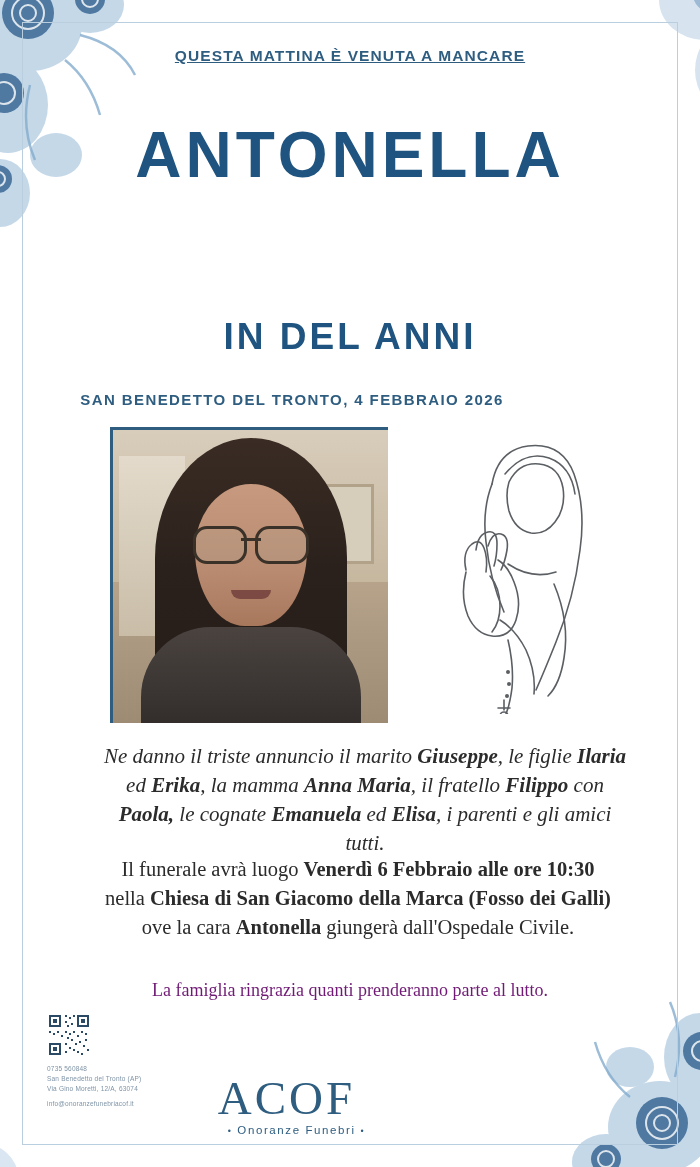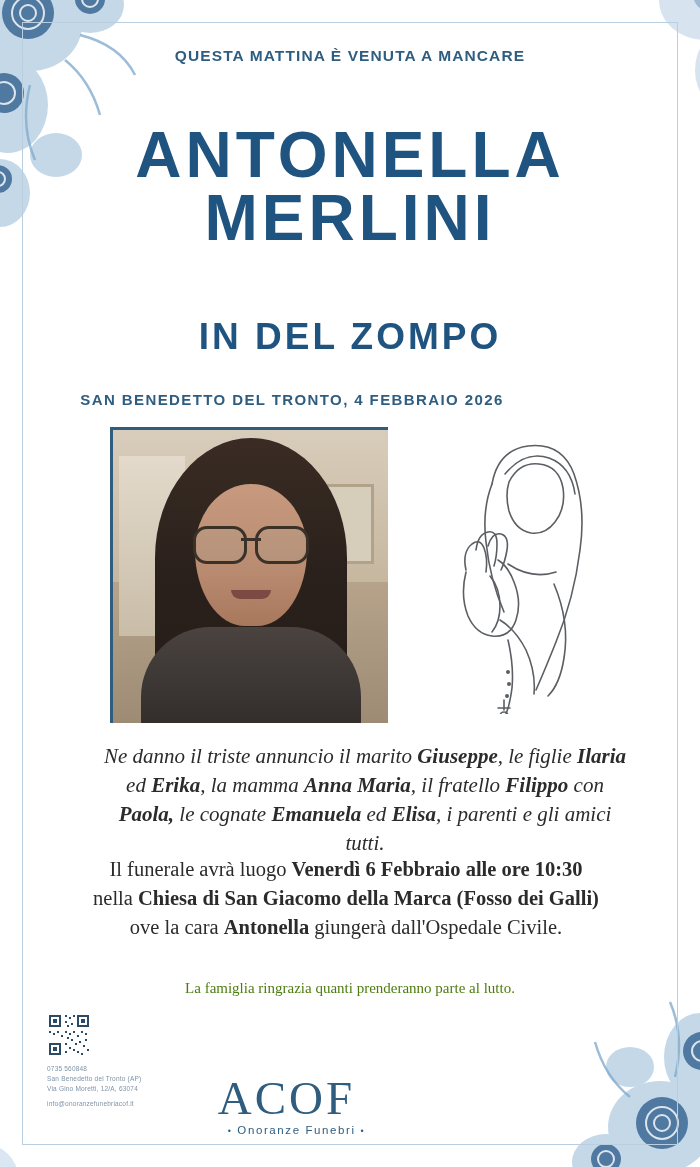--- a/index.html
+++ b/index.html
@@ -48,20 +48,21 @@
     top: 44px;
     left: 0;
     width: 700px;
     text-align: center;
     color: #2e5d80;
     font-size: 15.5px;
     font-weight: bold;
     letter-spacing: 1.1px;
     line-height: 1.55;
     text-transform: uppercase;
+    text-decoration: underline;
   }
   .name {
     position: absolute;
     top: 124px;
     left: 0;
     width: 700px;
     text-align: center;
     color: #1f5480;
     font-size: 64px;
     font-weight: bold;
@@ -188,39 +189,39 @@
     font-family: "Liberation Serif", serif;
     font-style: italic;
     font-size: 21px;
     line-height: 1.38;
   }
   .announce b { font-weight: bold; }
 
   .funeral {
     position: absolute;
     top: 855px;
-    left: 88px;
+    left: 100px;
     width: 516px;
     text-align: center;
     color: #2b2b2b;
     font-family: "Liberation Serif", serif;
     font-size: 20.5px;
     line-height: 1.42;
   }
   .funeral b { font-weight: bold; }
 
   .thanks {
     position: absolute;
     top: 980px;
     left: 0;
     width: 700px;
     text-align: center;
-    color: #4d7c0f;
+    color: #701a75;
     font-family: "Liberation Serif", serif;
-    font-size: 15px;
+    font-size: 18px;
   }
 
   
   .qr {
     position: absolute;
     left: 47px;
     top: 1013px;
     width: 44px;
     height: 44px;
     background: #ffffff;
@@ -348,23 +349,22 @@
   </div>
 
   <div class="frame"></div>
 
   <div class="intro">
     <div>QUESTA MATTINA È VENUTA A MANCARE</div>
   </div>
 
   <div class="name">
     <div>ANTONELLA</div>
-    <div>MERLINI</div>
-  </div>
-  <div class="surname-prefix">IN DEL ZOMPO</div>
+  </div>
+  <div class="surname-prefix">IN DEL ANNI</div>
   <div class="place-date">SAN BENEDETTO DEL TRONTO, 4 FEBBRAIO 2026</div>
 
   <div class="portrait-wrap">
     <div class="portrait">
       <div class="ph-bg"></div>
       <div class="ph-wall"></div>
       <div class="ph-door"></div>
       <div class="ph-frame"></div>
       <div class="ph-hair"></div>
       <div class="ph-face"></div>

